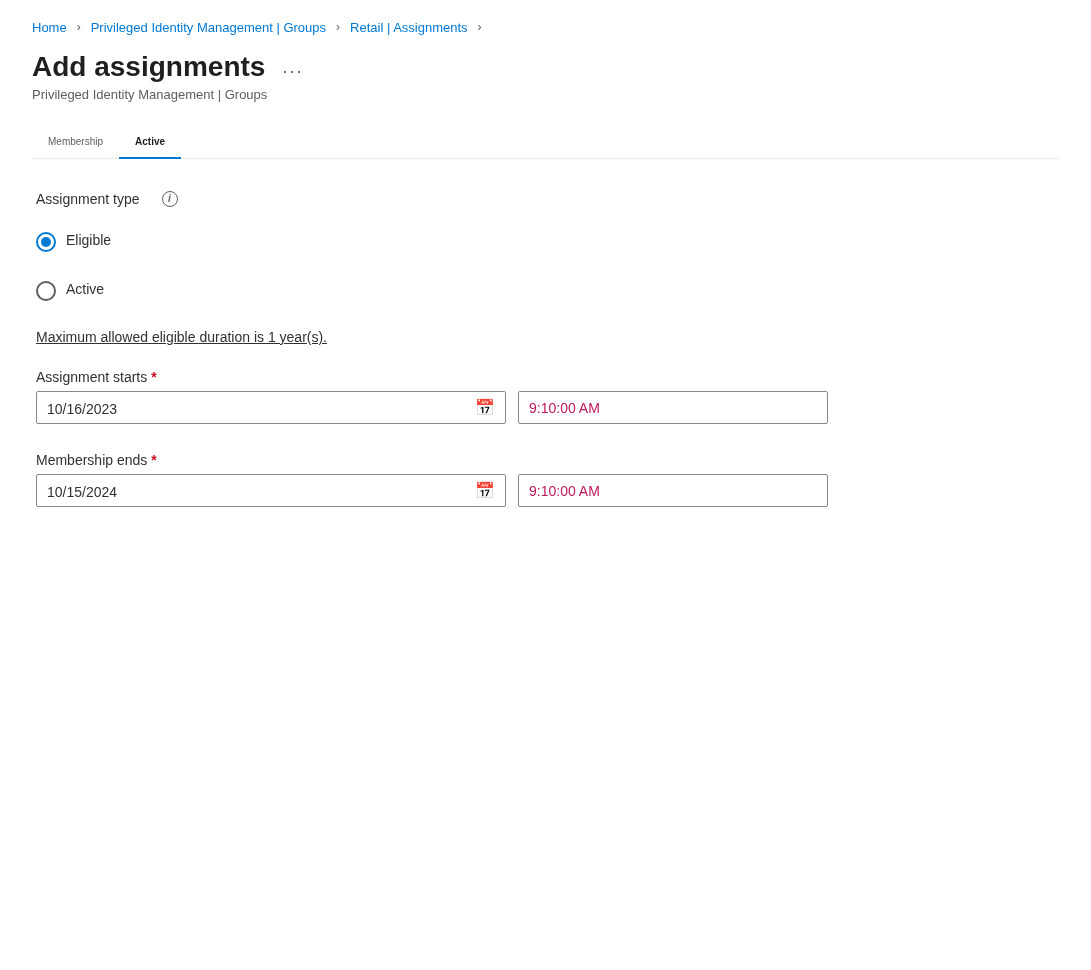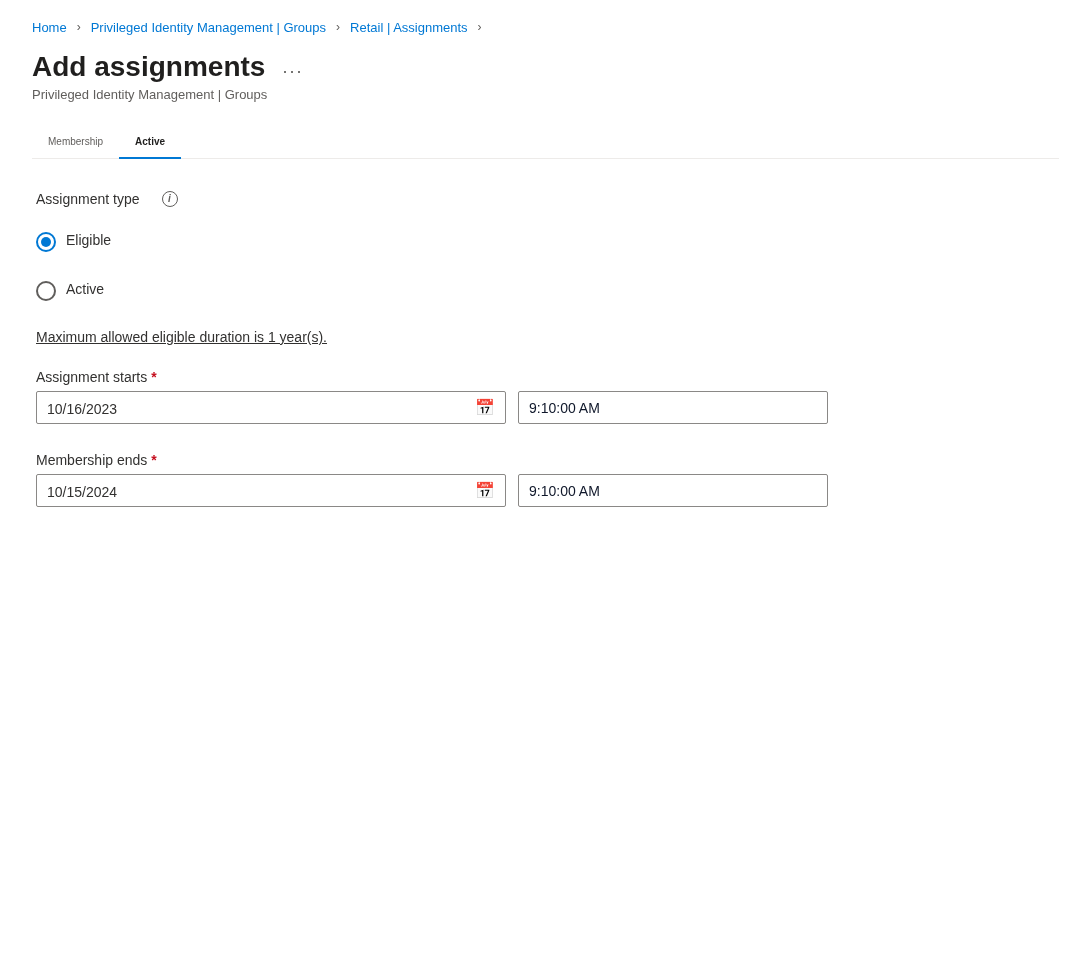--- a/index.html
+++ b/index.html
@@ -241,21 +241,21 @@
       background: white;
       flex: 1;
       padding: 6px 10px;
     }
 
     .time-input {
       flex: 1;
       border: none;
       outline: none;
       font-size: 14px;
-      color: #0f172a;
+      color: #be185d;
       background: transparent;
       font-family: inherit;
     }
 
     .assignment-ends-section {
       margin-top: 28px;
     }
   </style>
 </head>
 <body>

